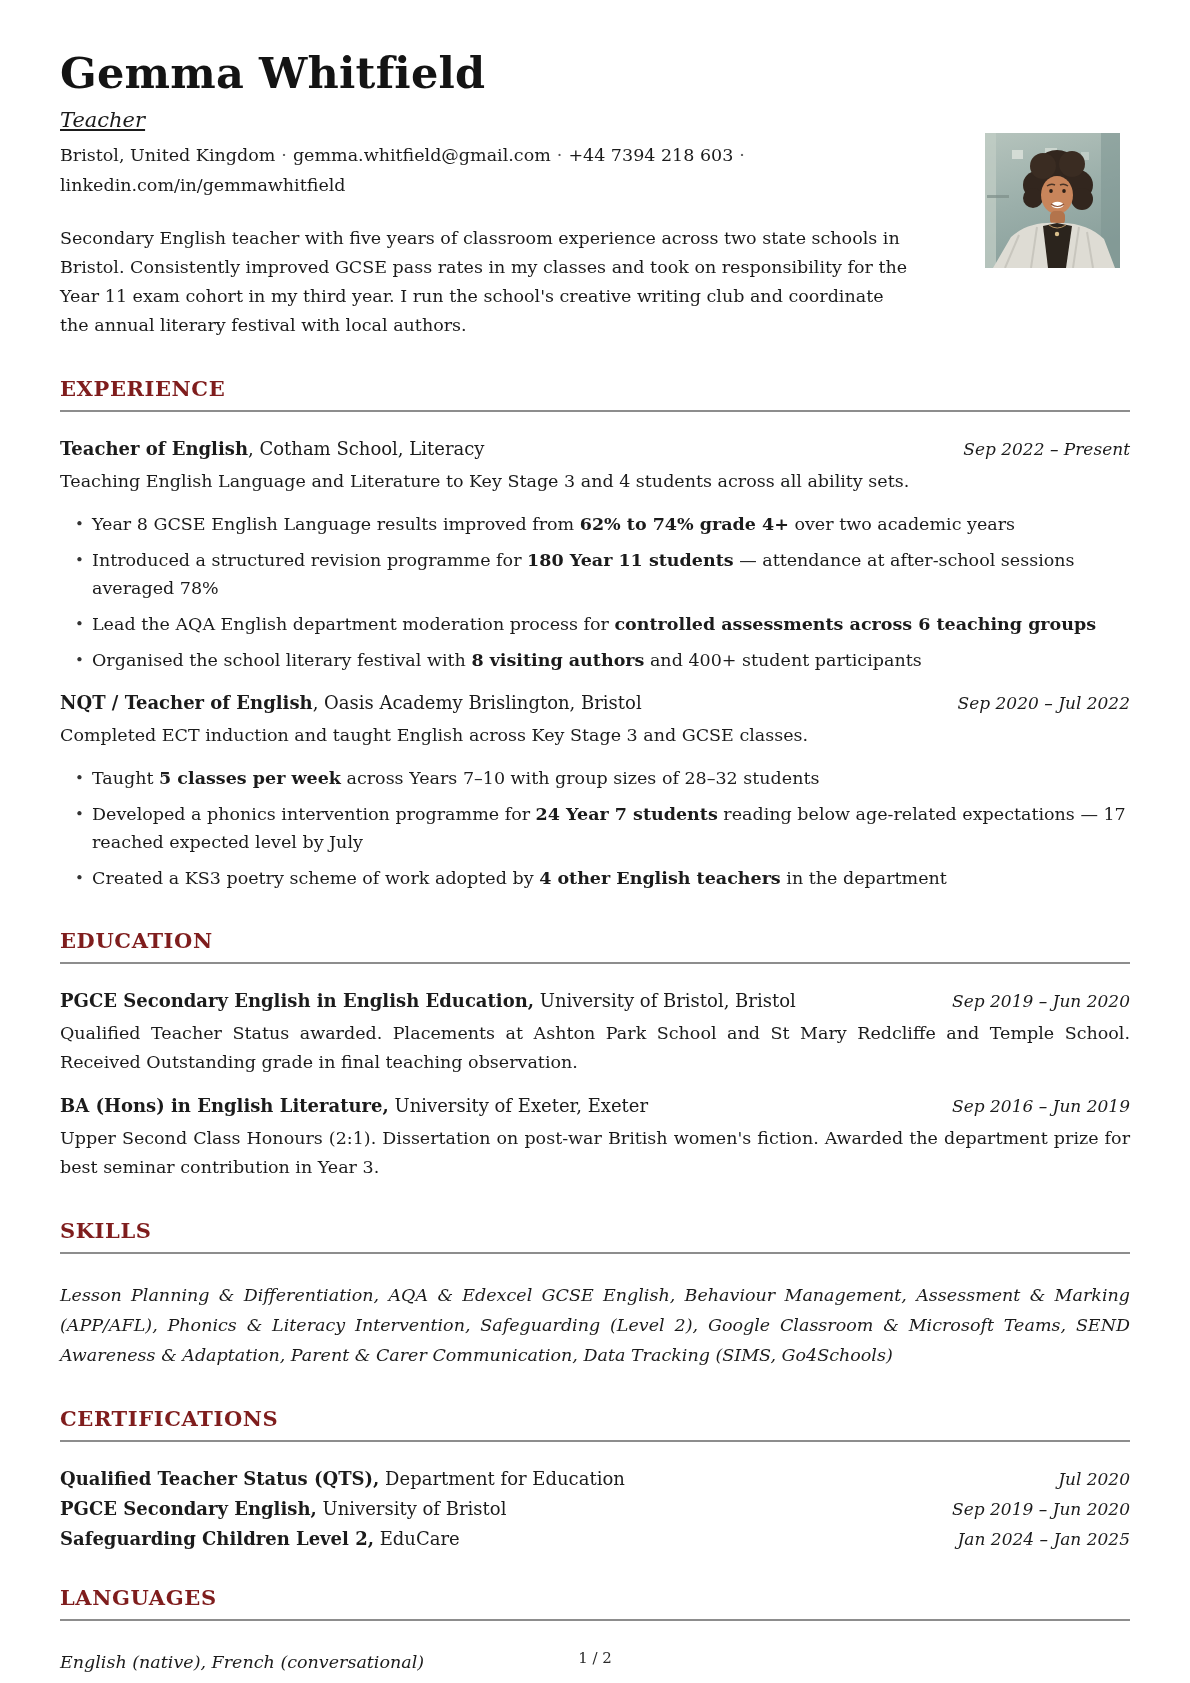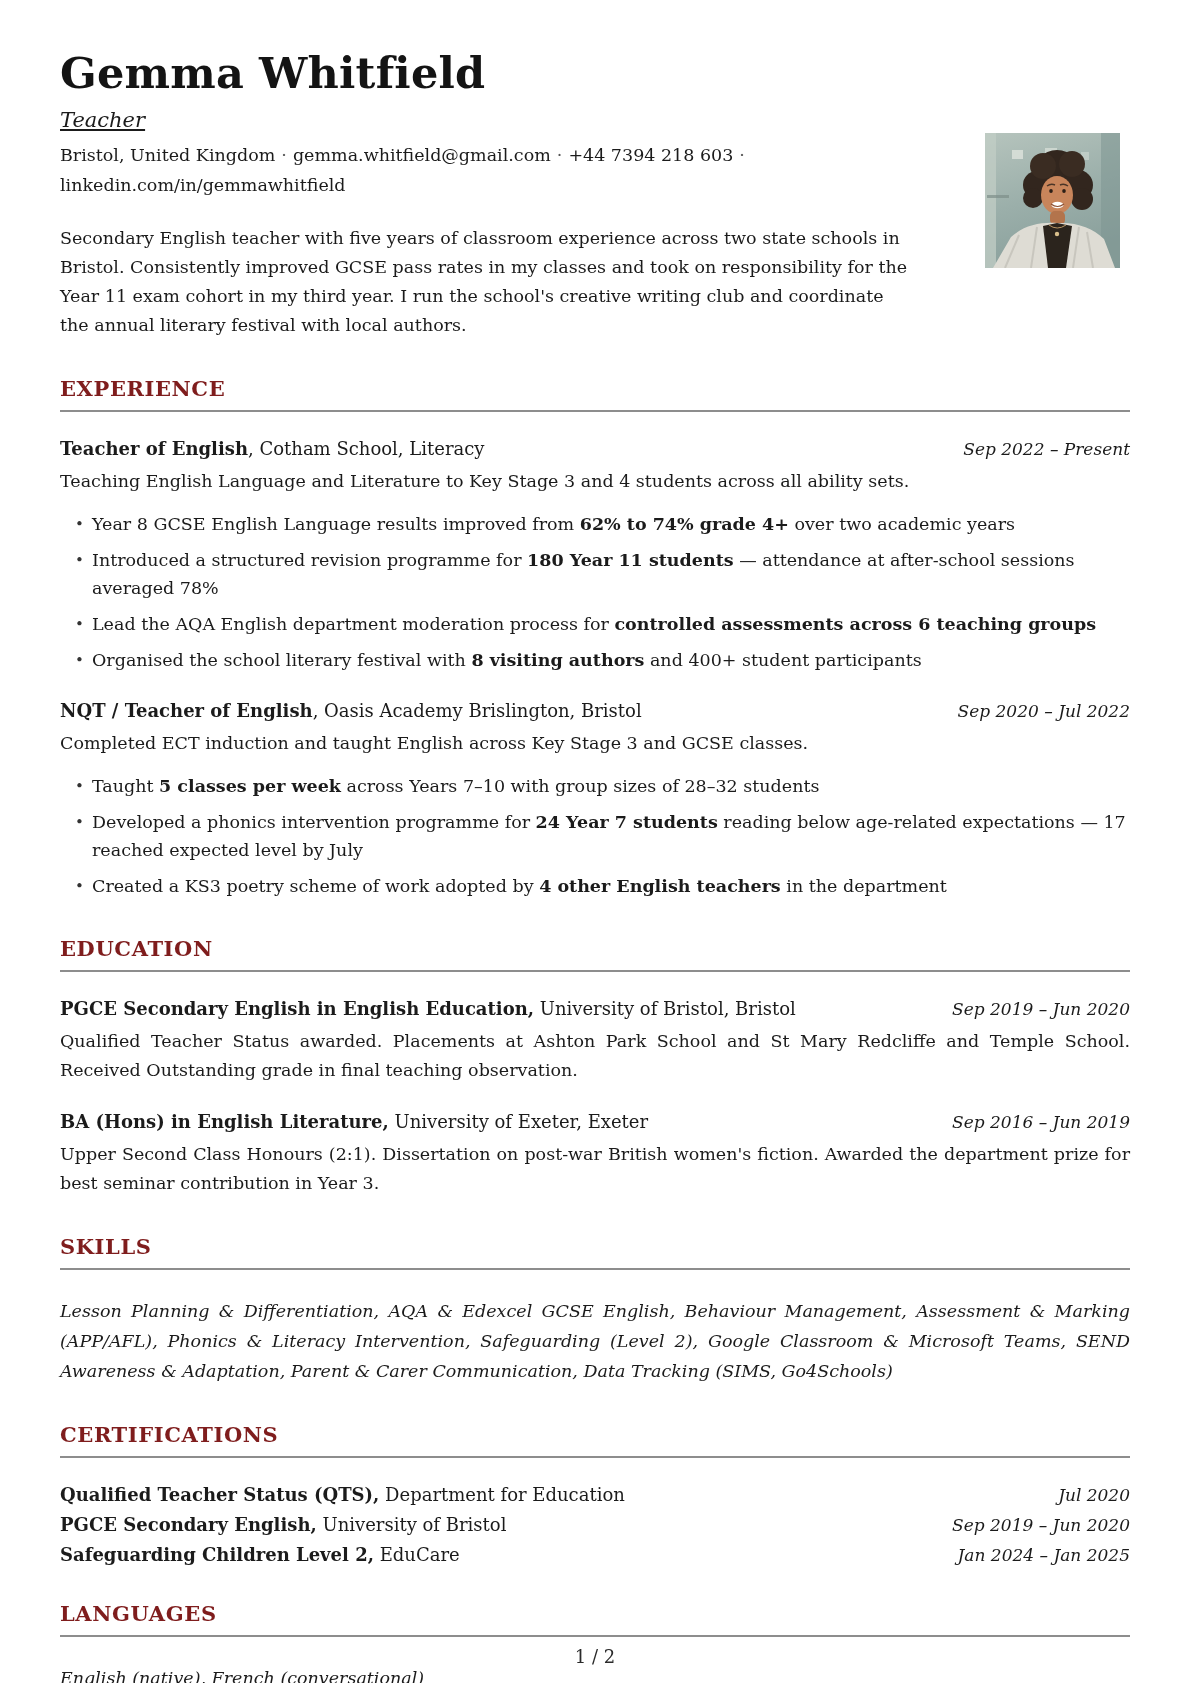--- a/index.html
+++ b/index.html
@@ -30,21 +30,21 @@
     width: 135px; height: 135px; display: block;
   }
   
   .section { margin-top: 36px; }
   .section-heading {
     font-size: 21px; font-weight: bold; letter-spacing: 0.6px;
     margin: 6px 0 9px 0; color: #7f1d1d;
   }
   .rule { border: none; border-top: 2px solid #8d8d8d; margin: 0 0 26px 0; }
   
-  .entry { margin-top: 26px; }
+  .entry { margin-top: 18px; }
   .entry:first-of-type { margin-top: 0; }
   .entry-row { display: flex; justify-content: space-between; align-items: baseline; }
   .entry-title { font-size: 18px; }
   .entry-title .b { font-weight: bold; }
   .dates { font-style: italic; font-size: 17px; white-space: nowrap; padding-left: 20px; }
   .entry-summary { font-size: 17.5px; line-height: 29px; margin: 8px 0 0 0; }
   .entry-desc { font-size: 17.5px; line-height: 29px; margin: 8px 0 0 0; text-align: justify; }
   
   ul.bullets { list-style: none; margin: 14px 0 0 0; padding: 0 0 0 15px; }
   ul.bullets li {
@@ -59,21 +59,21 @@
   
   .plain-paragraph { font-size: 17.5px; line-height: 30px; margin: 0; text-align: justify; font-style: italic; }
   .plain-paragraph.left { text-align: left; }
   
   .cert-row { display: flex; justify-content: space-between; align-items: baseline; margin-top: 9px; }
   .cert-row:first-of-type { margin-top: 0; }
   .cert-name { font-size: 18px; }
   
   .footer {
     position: absolute; left: 0; bottom: 16px; width: 100%;
-    text-align: center; font-size: 18px; color: #2a2a2a;
+    text-align: center; font-size: 15px; color: #2a2a2a;
   }
 </style>
 </head>
 <body>
 
 <div class="page">
 
   <header>
     <h1 class="name">Gemma Whitfield</h1>
     <p class="job-title">Teacher</p>

